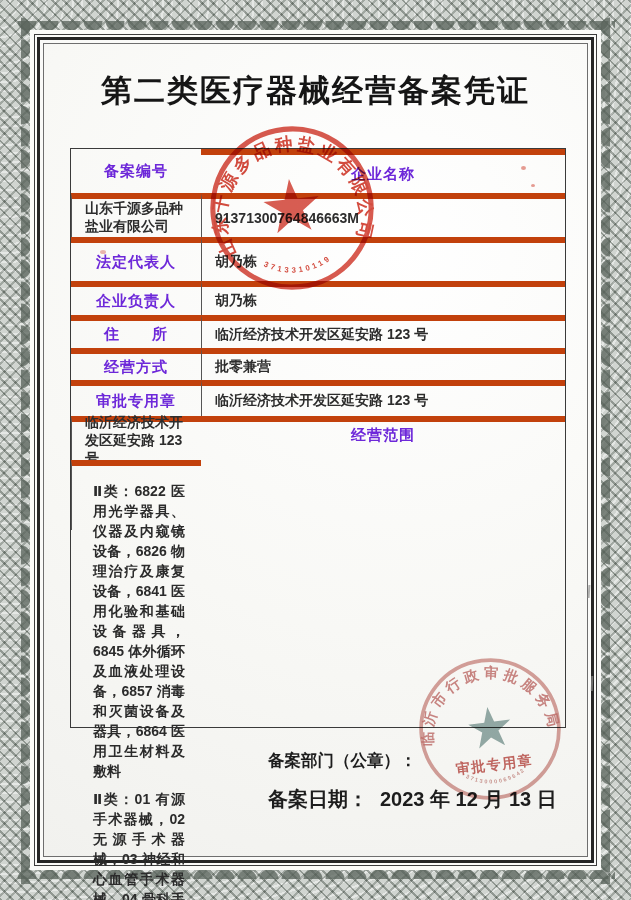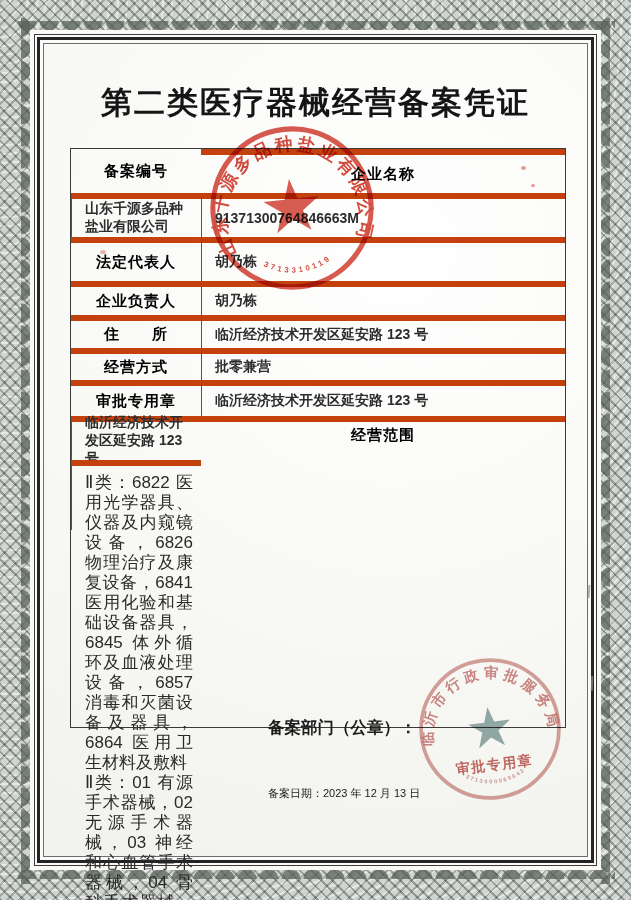--- a/index.html
+++ b/index.html
@@ -29,42 +29,42 @@
   
   .mat{position:absolute;inset:30px;background:#fafaf8;}
   .frame-outer{position:absolute;inset:34px;border:1px solid #3c3c3c;}
   .frame-thick{position:absolute;inset:37px;border:3px solid #242424;}
   .frame-inner{position:absolute;inset:43px;border:1px solid #6e6e6e;
     background:radial-gradient(circle at 65% 25%,#ffffff 0%,#f8f8f5 55%,#f1f1ee 100%);}
 
   .content{position:absolute;inset:0;}
 
   
-  .title{position:absolute;left:0;right:0;top:82px;text-align:center;
+  .title{position:absolute;left:0;right:0;top:70px;text-align:center;
     font-size:31px;font-weight:900;color:#151515;letter-spacing:2px;}
 
   
   .cert-table{position:absolute;left:70px;top:148px;width:494px;height:578px;
     display:grid;grid-template-columns:130px 1fr;
     grid-template-rows:44px 44px 44px 34px 33px 32px 36px 44px 70px 1fr;
     border:1px solid #3a3a3a;}
   .lc,.vc{border-top:6px solid #c2410c;min-width:0;}
   .lc.r0,.vc.r0{border-top:none;}
   .lc{display:flex;align-items:center;justify-content:center;
-      font-weight:700;font-size:15px;color:#000000;letter-spacing:1px;text-align:center;}
+      font-weight:700;font-size:15px;color:#6d28d9;letter-spacing:1px;text-align:center;}
   .lc.small{font-size:13px;letter-spacing:0;}
   .vc{border-left:1px solid #555;display:flex;align-items:center;
       padding:0 10px 0 13px;font-size:14px;font-weight:600;color:#2d2d2d;}
   .lc.top{align-items:flex-start;padding-top:4px;}
   .vc.block{display:block;padding:7px 8px 6px 13px;}
-  .vc.block p{margin:0;font-size:17px;line-height:20px;font-weight:400;color:#2b2b2b;text-align:justify;}
+  .vc.block p{margin:8px;font-size:14px;line-height:20px;font-weight:700;color:#2b2b2b;text-align:justify;}
 
   
-  .dept-line{position:absolute;left:268px;top:717px;font-size:16.5px;font-weight:800;color:#1d1d1d;}
-  .date-line{position:absolute;left:268px;top:786px;font-size:11px;font-weight:400;color:#1d1d1d;display:flex;}
+  .dept-line{position:absolute;left:268px;top:750px;font-size:16.5px;font-weight:800;color:#1d1d1d;}
+  .date-line{position:absolute;left:268px;top:786px;font-size:20px;font-weight:700;color:#1d1d1d;display:flex;gap:12px;}
 
   
   .stamp{position:absolute;mix-blend-mode:multiply;pointer-events:none;}
   .stamp-company{left:206px;top:122px;width:172px;height:172px;opacity:.9;transform:rotate(-6deg);}
   .stamp-approval{left:416px;top:655px;width:148px;height:148px;opacity:.85;transform:rotate(-7deg);}
 
   
   .speck{position:absolute;border-radius:50%;background:#d24a3a;opacity:.55;}
   .sp1{left:521px;top:166px;width:5px;height:4px;}
   .sp2{left:531px;top:184px;width:4px;height:3px;}

